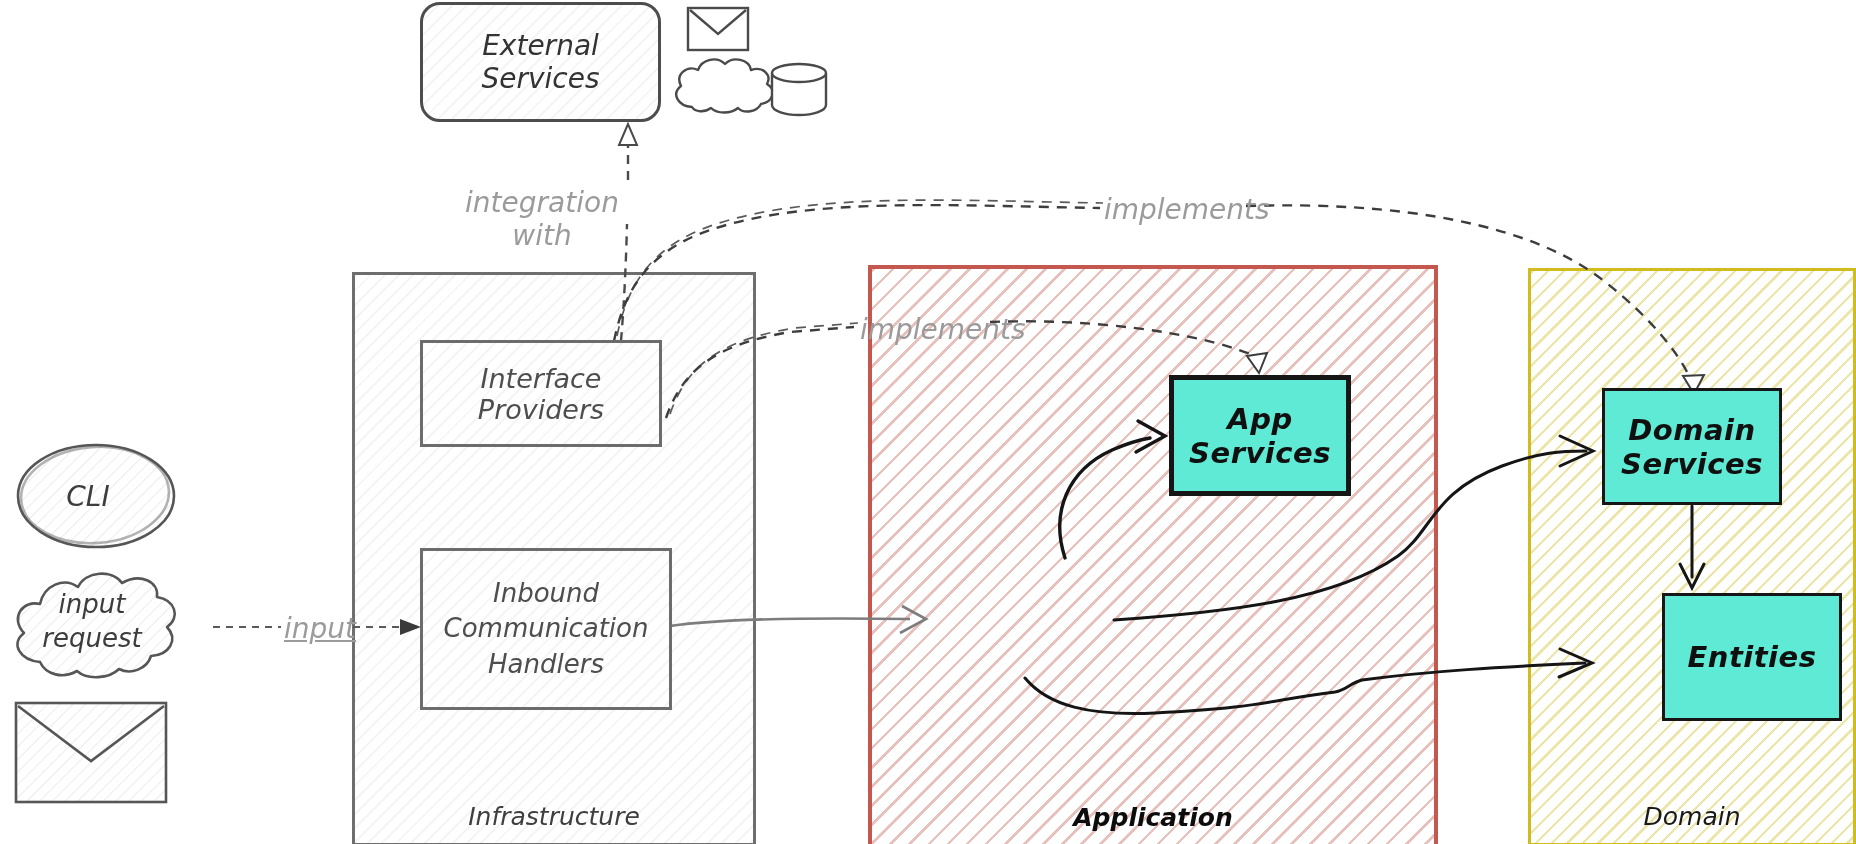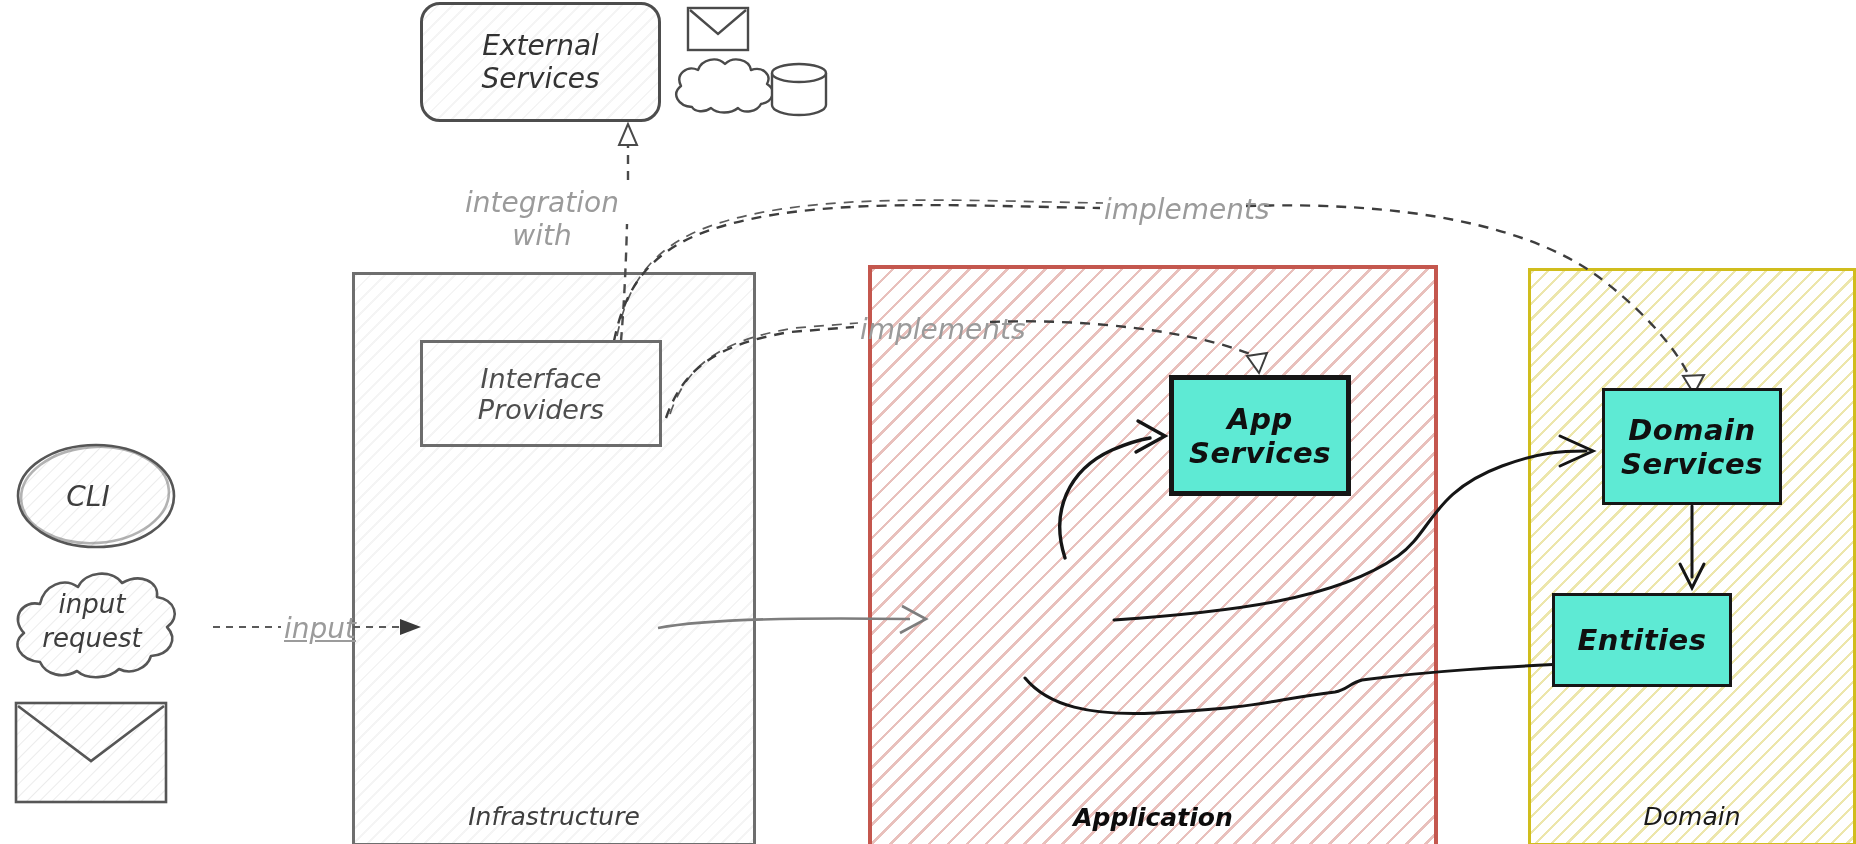--- a/index.html
+++ b/index.html
@@ -142,29 +142,32 @@
       <polyline points="1680,564 1692,588 1704,564"></polyline>
     </g>
   </svg>
 
   <div class="abs z3 cbox hand ml ext-box hatch-faint">External
 Services</div>
 
   <div class="abs z3 cbox hand ml gray-node hatch-faint" style="left:420px;top:340px;width:242px;height:107px;font-size:27px;">Interface
 Providers</div>
 
+  <div class="abs z3 cbox hand ml gray-node hatch-faint" style="left:420px;top:548px;width:252px;height:162px;font-size:26px;line-height:1.35;">Inbound
+Communication
+Handlers</div>
 
 
   <div class="abs z3 cbox hand ml black-node" style="left:1169px;top:375px;width:182px;height:121px;font-size:29px;border-width:5px;">App
 Services</div>
 
   <div class="abs z3 cbox hand ml black-node" style="left:1602px;top:388px;width:180px;height:117px;font-size:29px;border-width:3px;">Domain
 Services</div>
 
-  <div class="abs z3 cbox hand black-node" style="left:1552px;top:593px;width:180px;height:94px;font-size:29px;border-width:3px;">Entities</div>
+  <div class="abs z3 cbox hand black-node" style="left:1662px;top:593px;width:180px;height:128px;font-size:29px;border-width:3px;">Entities</div>
 
   <div class="abs z3 cbox hand" style="left:20px;top:472px;width:136px;height:48px;font-size:28px;color:#3d3d3d;">CLI</div>
   <div class="abs z3 cbox hand ml" style="left:16px;top:588px;width:152px;height:68px;font-size:26px;color:#3d3d3d;line-height:1.3;">input
 request</div>
 
   <div class="abs z4 hand edge-lbl" style="left:442px;top:186px;width:200px;">integration with</div>
   <div class="abs z4 hand edge-lbl" style="left:1104px;top:193px;width:140px;">implements</div>
   <div class="abs z4 hand edge-lbl" style="left:860px;top:313px;width:128px;">implements</div>
   <div class="abs z4 hand edge-lbl" style="left:284px;top:612px;width:70px;text-decoration:underline;">input</div>
 

